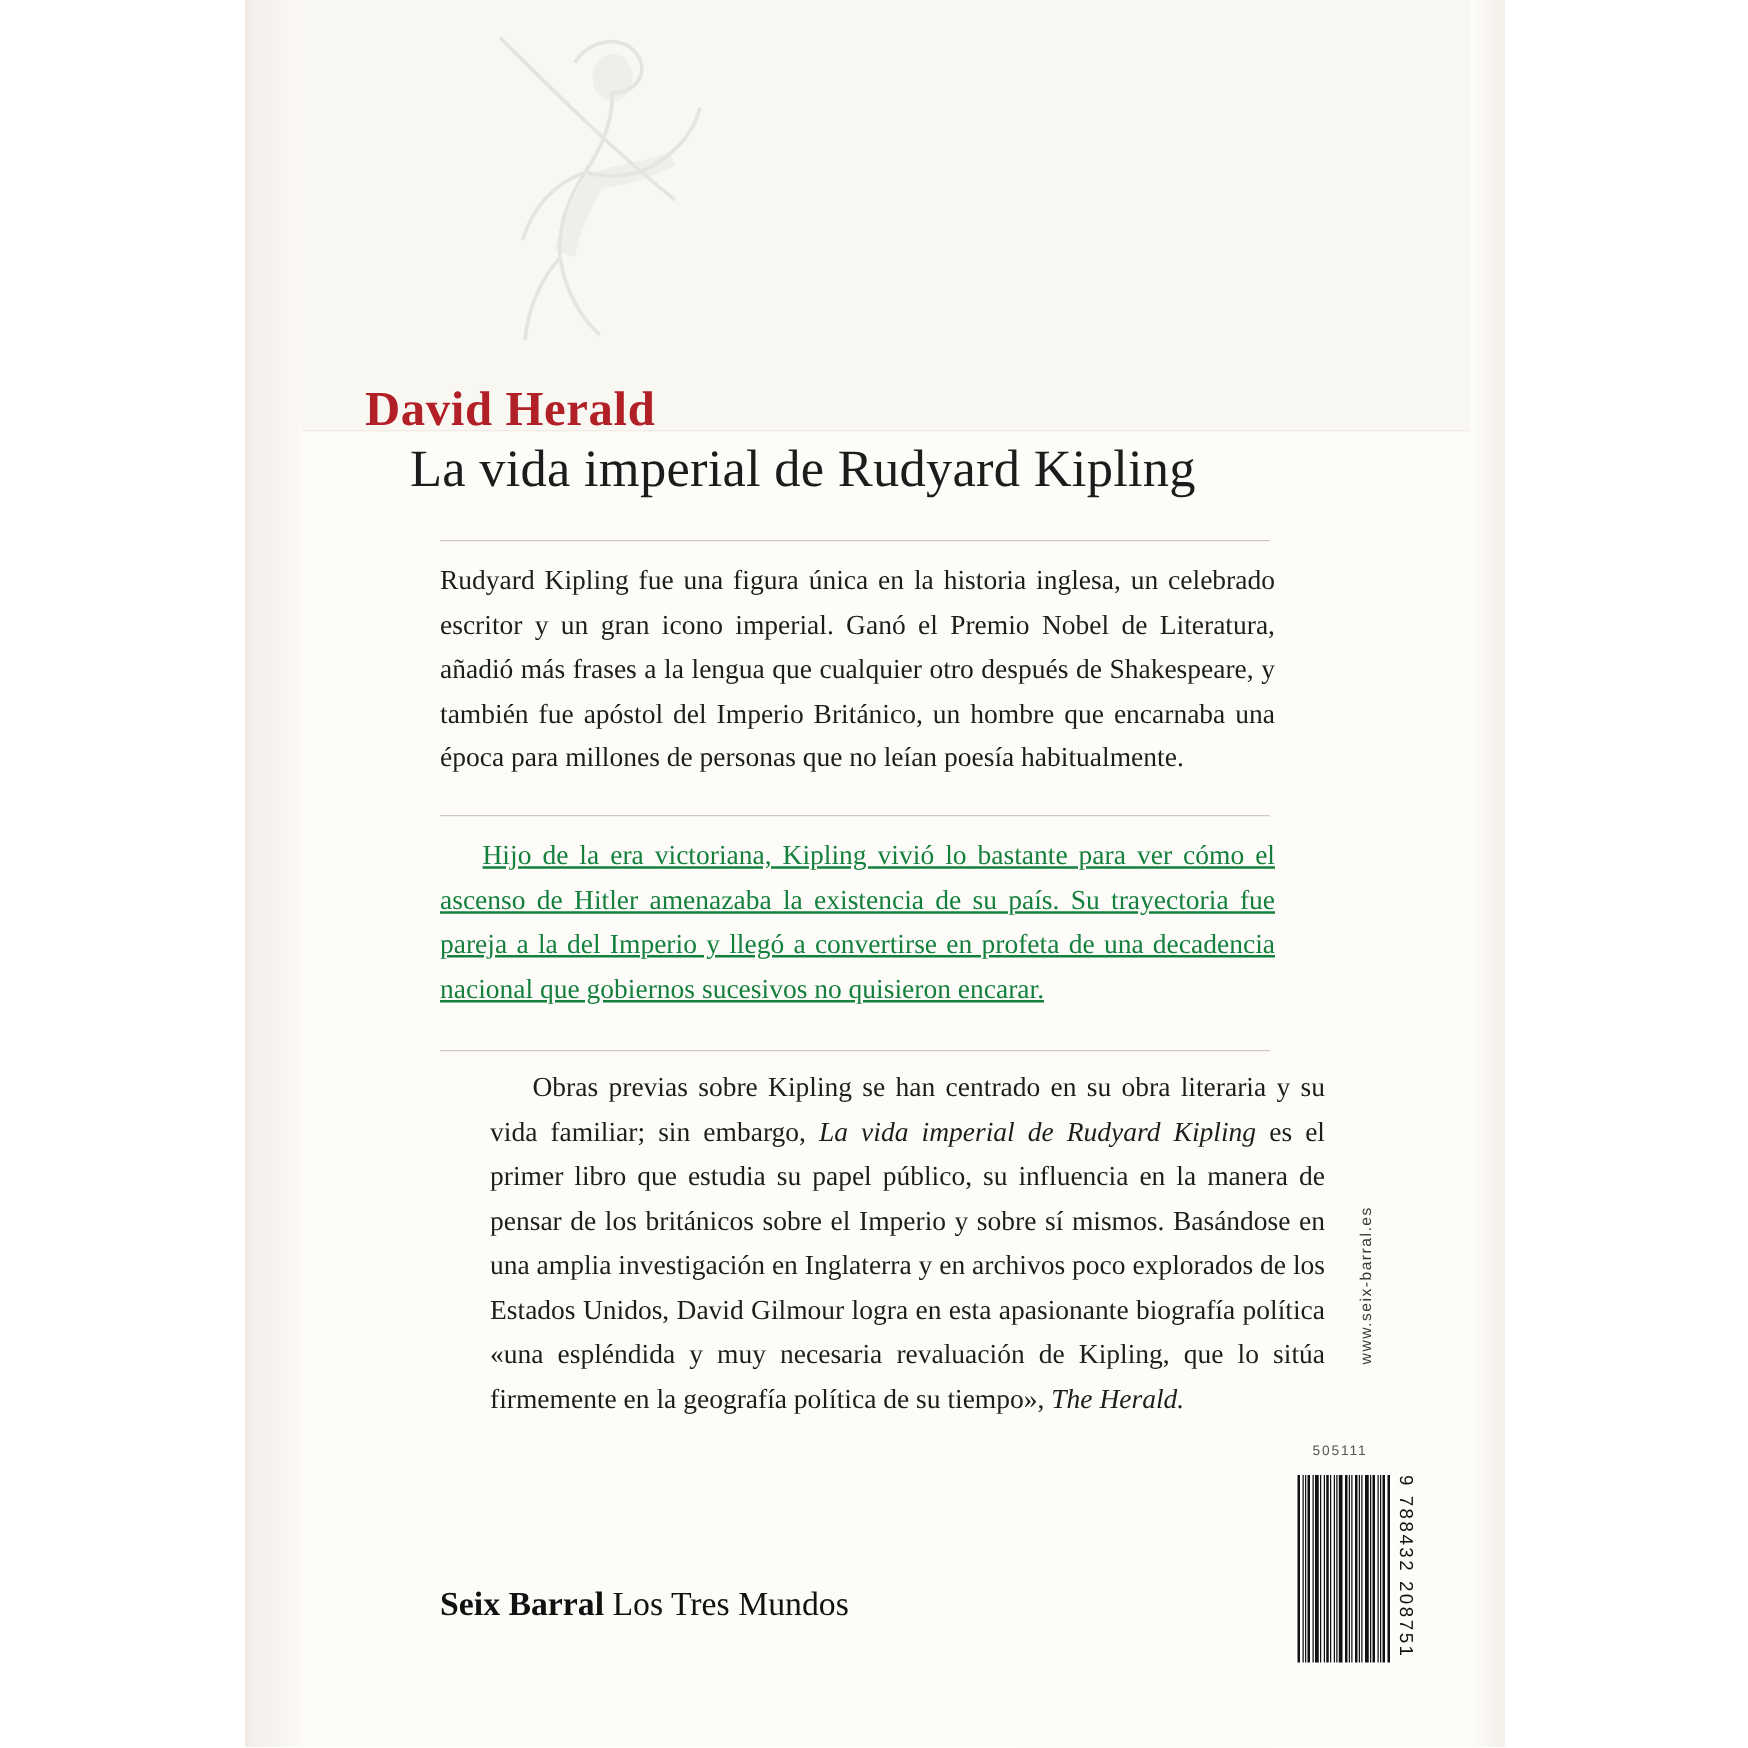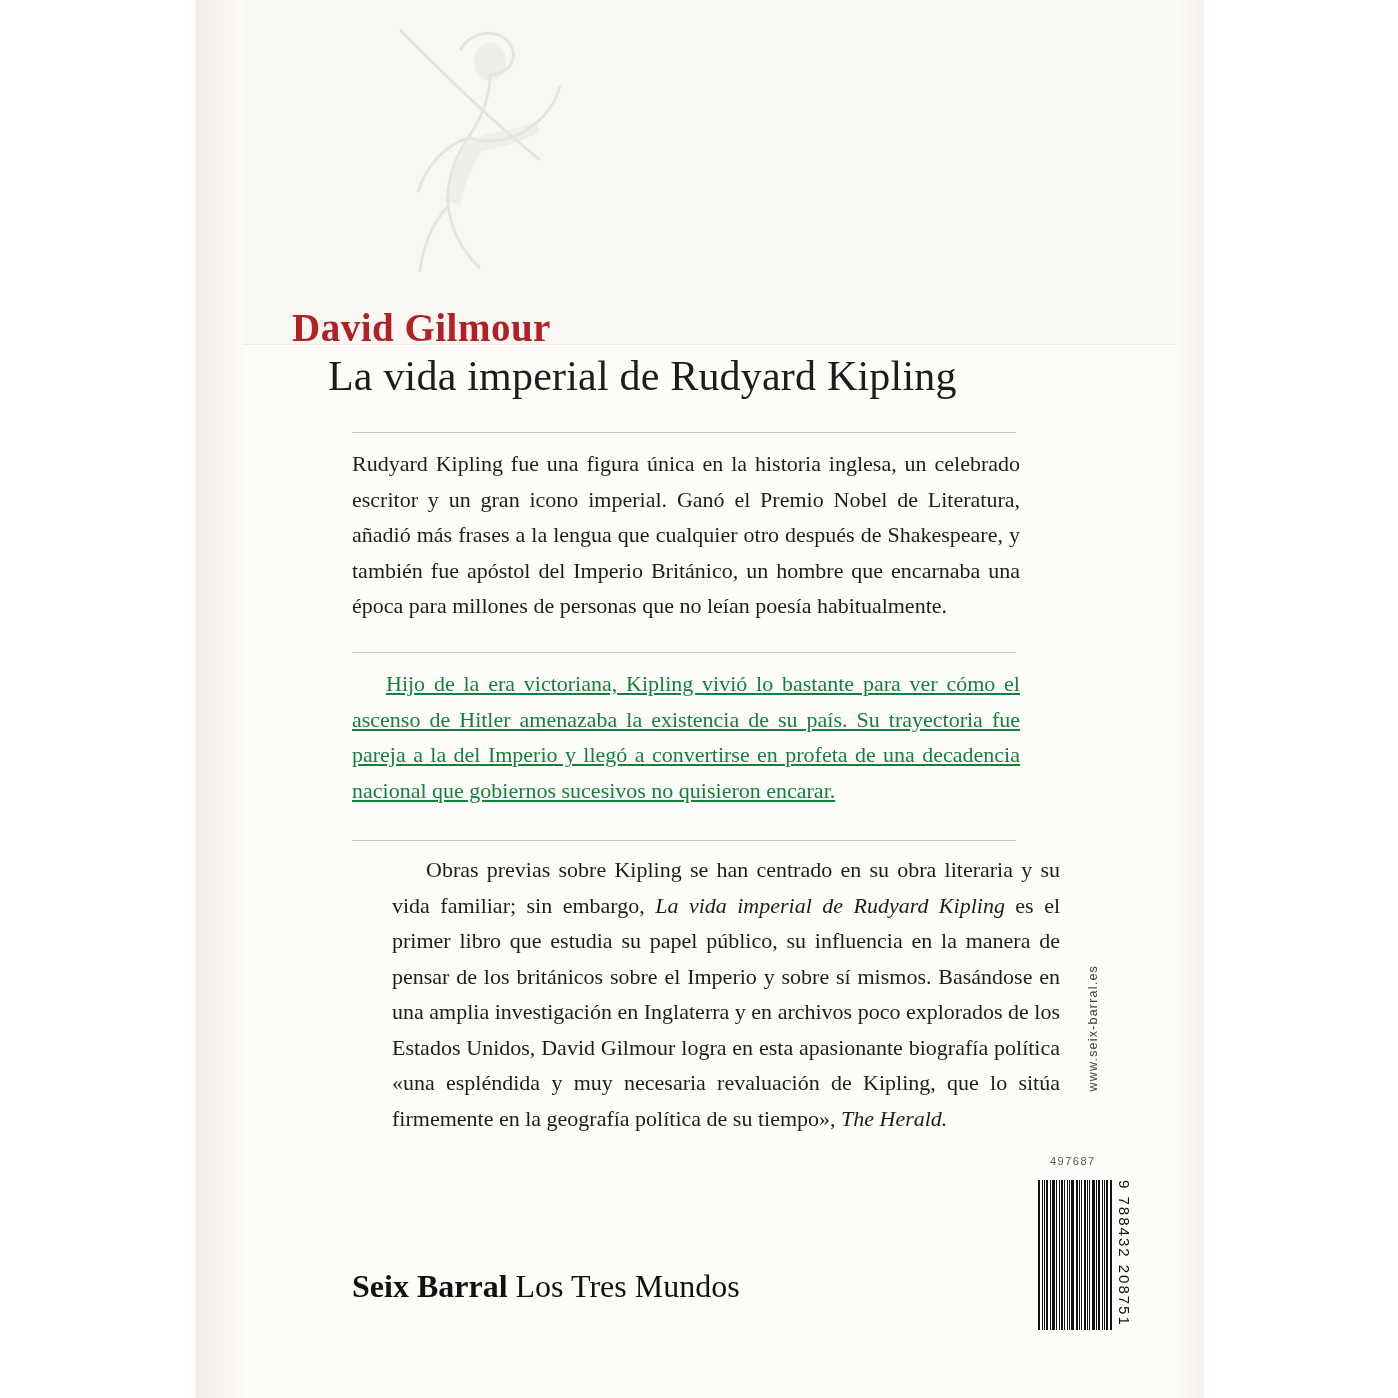--- a/index.html
+++ b/index.html
@@ -134,21 +134,21 @@
     text-indent: 34px;
     margin-left: 40px;
   }
   .para em { font-style: italic; }
 
   .imprint {
     position: absolute;
     left: 352px;
     top: 1268px;
     font-family: "Liberation Serif", serif;
-    font-size: 32px;
+    font-size: 27px;
     color: #111111;
   }
   .imprint b { font-weight: bold; }
   .imprint span.series { font-weight: normal; }
 
   
   .website {
     position: absolute;
     left: 1086px;
     top: 965px;
@@ -229,40 +229,40 @@
         <path d="M192 116 C206 106 216 92 220 76"></path>
       </g>
       <g fill="#9aa39a" opacity="0.5">
         <ellipse cx="150" cy="52" rx="16" ry="19"></ellipse>
         <path d="M132 130 C152 120 176 120 196 112 L200 122 C178 134 154 140 134 142 Z"></path>
         <path d="M104 190 C112 160 122 140 132 126 L146 134 C134 152 124 174 120 196 Z"></path>
       </g>
     </svg>
   </div>
 
-  <div class="author">David Gilmour</div>
+  <div class="author">David Herald</div>
   <div class="title">La vida imperial de Rudyard Kipling</div>
 
   <div class="rule r1"></div>
 
   <div class="para p1">Rudyard Kipling fue una figura única en la historia inglesa, un celebrado escritor y un gran icono imperial. Ganó el Premio Nobel de Literatura, añadió más frases a la lengua que cualquier otro después de Shakespeare, y también fue apóstol del Imperio Británico, un hombre que encarnaba una época para millones de personas que no leían poesía habitualmente.</div>
 
   <div class="rule r2"></div>
 
   <div class="para p2">Hijo de la era victoriana, Kipling vivió lo bastante para ver cómo el ascenso de Hitler amenazaba la existencia de su país. Su trayectoria fue pareja a la del Imperio y llegó a convertirse en profeta de una decadencia nacional que gobiernos sucesivos no quisieron encarar.</div>
 
   <div class="rule r3"></div>
 
   <div class="para p3"><span>Obras previas sobre Kipling se han centrado en su obra literaria y su vida familiar; sin embargo, </span><em>La vida imperial de Rudyard Kipling</em><span> es el primer libro que estudia su papel público, su influencia en la manera de pensar de los británicos sobre el Imperio y sobre sí mismos. Basándose en una amplia investigación en Inglaterra y en archivos poco explorados de los Estados Unidos, David Gilmour logra en esta apasionante biografía política «una espléndida y muy necesaria revaluación de Kipling, que lo sitúa firmemente en la geografía política de su tiempo», </span><em>The Herald.</em></div>
 
   <div class="imprint"><b>Seix Barral</b> <span class="series">Los Tres Mundos</span></div>
 
   <div class="website">www.seix-barral.es</div>
 
-  <div class="isbn-code">497687</div>
+  <div class="isbn-code">505111</div>
 
   <div class="barcode">
     <div class="bars" id="bars">
         <i style="left: 2px; width: 2px;"></i>
         <i style="left: 6px; width: 1px;"></i>
         <i style="left: 8px; width: 1px;"></i>
         <i style="left: 10px; width: 2px;"></i>
         <i style="left: 14px; width: 1px;"></i>
         <i style="left: 16px; width: 3px;"></i>
         <i style="left: 20px; width: 1px;"></i>

